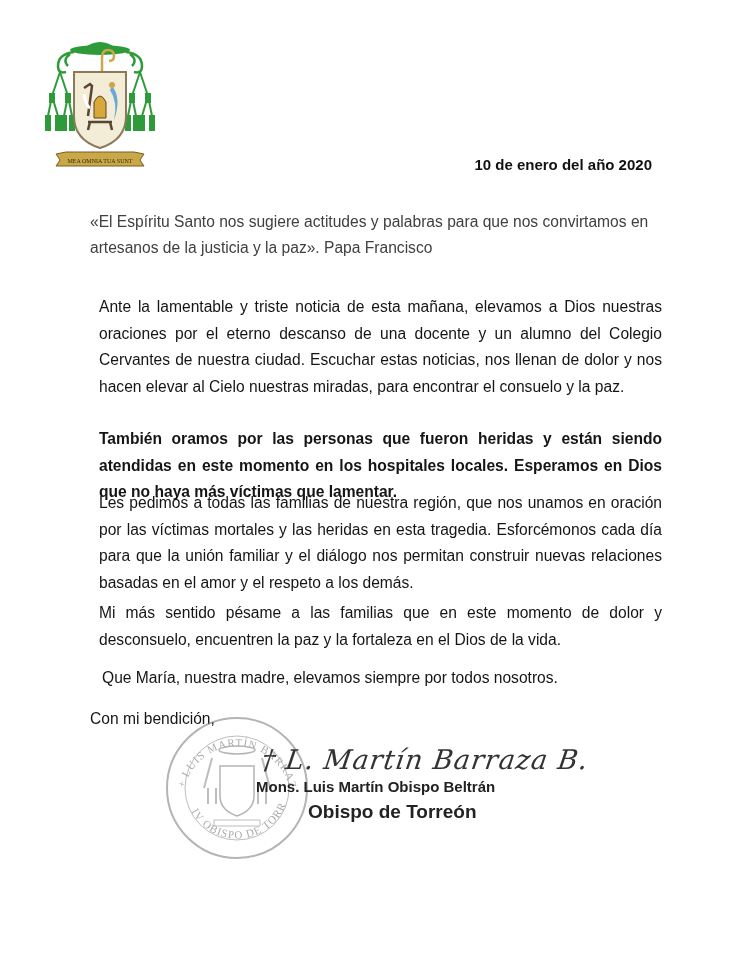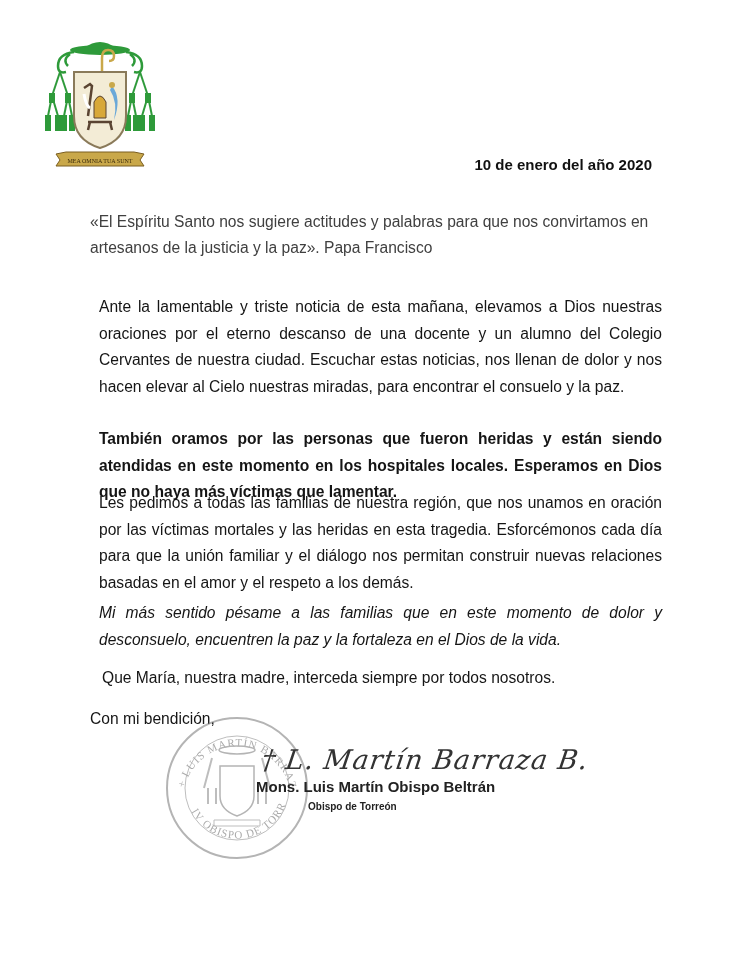--- a/index.html
+++ b/index.html
@@ -7,29 +7,29 @@
          font-family: "Liberation Sans", sans-serif; color: #111; }
   .crest { position: absolute; left: 44px; top: 36px; width: 112px; height: 134px; }
   .date { position: absolute; right: 90px; top: 156px; font-size: 15px; color: #111; font-weight: bold; }
   .quote { position: absolute; left: 90px; top: 209px; width: 570px;
            font-size: 15.6px; font-weight: normal; line-height: 26px; color: #404040; }
   .para { position: absolute; left: 90px; width: 563px; font-size: 15.6px;
           line-height: 26.5px; text-align: justify; color: #151515; margin-left: 9px; }
   .p1 { top: 294px; }
   .p2 { top: 426px; font-weight: bold; }
   .p3 { top: 490px; }
-  .p4 { top: 600px; font-style: italic; }
+  .p4 { top: 600px; }
   .p5 { top: 665px; left: 93px; text-align: left; }
   .closing { position: absolute; left: 90px; top: 710px; font-size: 15.6px; color: #151515; }
   .seal { position: absolute; left: 162px; top: 708px; width: 150px; height: 155px; opacity: 0.55; }
   .signature { position: absolute; left: 262px; top: 744px; font-family: "DejaVu Serif", serif;
                font-style: italic; font-size: 27px; color: #333; letter-spacing: 1px;
                transform: skewX(-8deg); }
   .sig-name { position: absolute; left: 256px; top: 778px; font-size: 15px; font-weight: bold; color: #222; }
-  .sig-title { position: absolute; left: 308px; top: 801px; font-size: 10px; font-weight: bold; color: #222; }
+  .sig-title { position: absolute; left: 308px; top: 801px; font-size: 19px; font-weight: bold; color: #222; }
 </style>
 </head>
 <body>
 
 <svg class="crest" viewBox="0 0 112 134">
 
   <ellipse cx="56" cy="14" rx="30" ry="5" fill="#2e9a3a"></ellipse>
   <path d="M40 12 Q56 0 72 12 Z" fill="#2e9a3a"></path>
 
   <path d="M30 16 Q14 18 14 30 Q14 38 22 36 M82 16 Q98 18 98 30 Q98 38 90 36 M26 18 Q18 24 24 30 M86 18 Q94 24 88 30" stroke="#2e9a3a" stroke-width="2.5" fill="none"></path>
@@ -80,21 +80,21 @@
 </svg>
 
 <div class="date">10 de enero del año 2020</div>
 
 <div class="quote">«El Espíritu Santo nos sugiere actitudes y palabras para que nos convirtamos en artesanos de la justicia y la paz». Papa Francisco</div>
 
 <div class="para p1">Ante la lamentable y triste noticia de esta mañana, elevamos a Dios nuestras oraciones por el eterno descanso de una docente y un alumno del Colegio Cervantes de nuestra ciudad. Escuchar estas noticias, nos llenan de dolor y nos hacen elevar al Cielo nuestras miradas, para encontrar el consuelo y la paz.</div>
 <div class="para p2">También oramos por las personas que fueron heridas y están siendo atendidas en este momento en los hospitales locales. Esperamos en Dios que no haya más víctimas que lamentar.</div>
 <div class="para p3">Les pedimos a todas las familias de nuestra región, que nos unamos en oración por las víctimas mortales y las heridas en esta tragedia. Esforcémonos cada día para que la unión familiar y el diálogo nos permitan construir nuevas relaciones basadas en el amor y el respeto a los demás.</div>
 <div class="para p4">Mi más sentido pésame a las familias que en este momento de dolor y desconsuelo, encuentren la paz y la fortaleza en el Dios de la vida.</div>
-<div class="para p5">Que María, nuestra madre, interceda siempre por todos nosotros.</div>
+<div class="para p5">Que María, nuestra madre, elevamos siempre por todos nosotros.</div>
 
 <div class="closing">Con mi bendición,</div>
 
 <svg class="seal" viewBox="0 0 150 155">
   <defs>
     <path id="sealTop" d="M22 82 A54 54 0 0 1 128 82"></path>
     <path id="sealBottom" d="M26 96 A52 52 0 0 0 124 96"></path>
   </defs>
   <circle cx="75" cy="80" r="70" fill="none" stroke="#777" stroke-width="2"></circle>
   <circle cx="75" cy="80" r="52" fill="none" stroke="#888" stroke-width="1"></circle>

